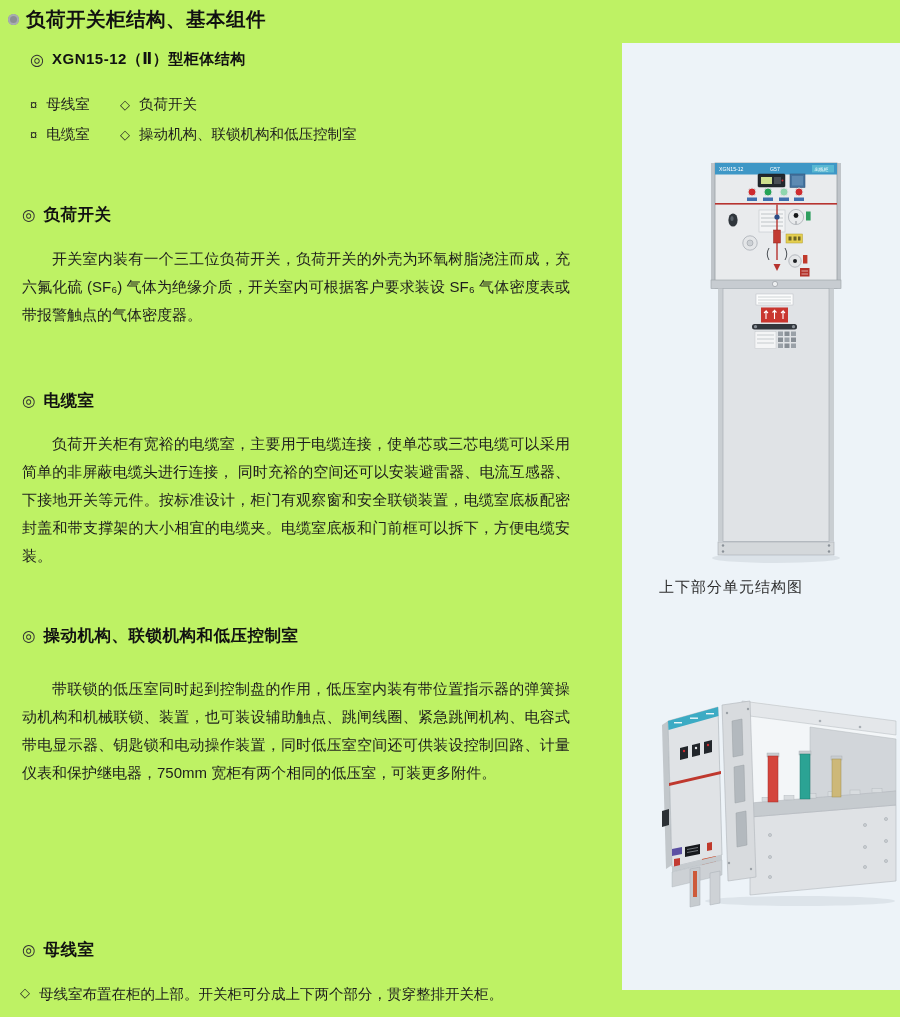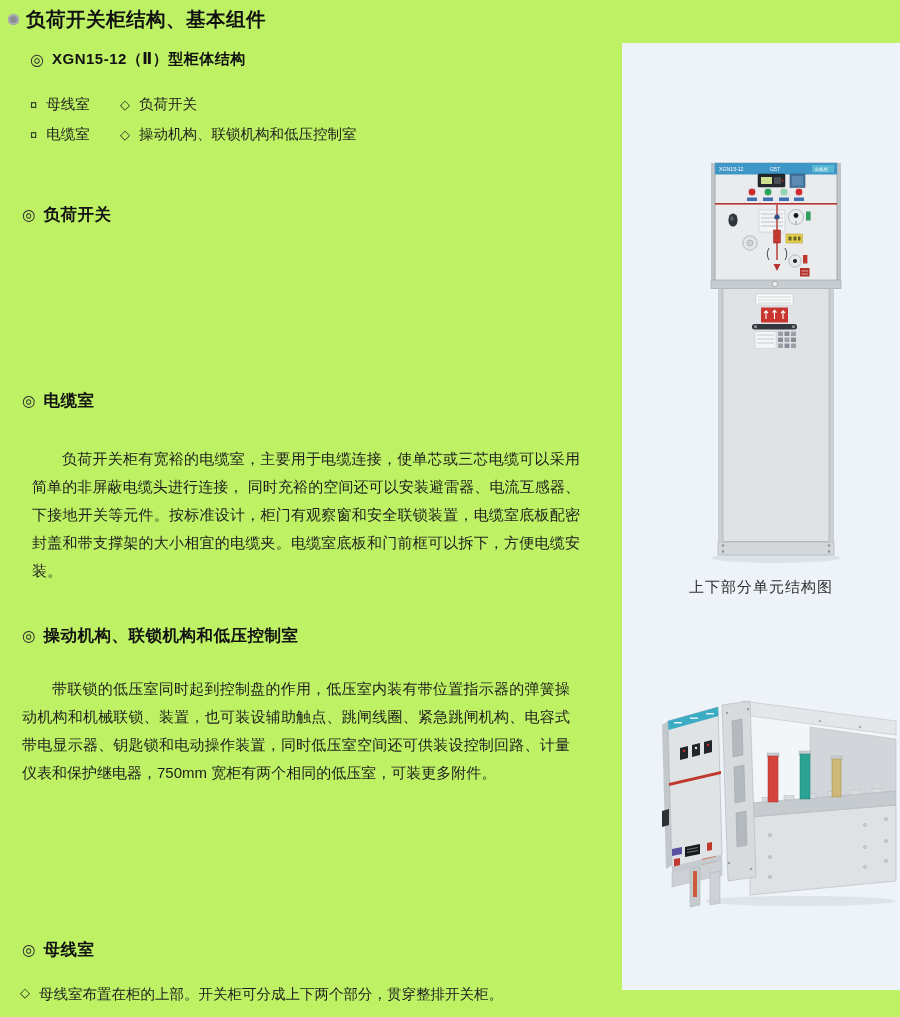--- a/index.html
+++ b/index.html
@@ -29,21 +29,21 @@
 
   .para{width:548px;font-size:15px;line-height:28px;text-align:justify;
         text-indent:2em;color:#1d1d1d;}
 
   .note-row{display:flex;align-items:flex-start;gap:9px;font-size:14.5px;color:#1c1c1c;}
 
   
   .side-panel{left:622px;top:43px;width:278px;height:947px;background:#edf3f8;}
   .fig1{left:706px;top:160px;width:140px;height:404px;}
   .fig2{left:650px;top:663px;width:250px;height:245px;}
-  .fig-caption{left:622px;top:578px;width:278px;text-align:center;
+  .fig-caption{left:592px;top:578px;width:278px;text-align:center;
                font-size:15px;color:#2e2e2e;letter-spacing:1px;}
   svg{display:block;}
 </style>
 </head>
 <body>
 
 <div id="page">
 
   <div class="abs side-panel"></div>
 
@@ -75,26 +75,27 @@
     <span class="comp-right">
       <span class="m-diamond">◇</span>
       <span>操动机构、联锁机构和低压控制室</span>
     </span>
   </div>
 
   <div class="abs sec-head" style="left:22px;top:204px;">
     <span class="sec-marker">◎</span>
     <span class="sec-title">负荷开关</span>
   </div>
+  <div class="abs para" style="left:22px;top:245px;">开关室内装有一个三工位负荷开关，负荷开关的外壳为环氧树脂浇注而成，充六氟化硫 (SF₆) 气体为绝缘介质，开关室内可根据客户要求装设 SF₆ 气体密度表或带报警触点的气体密度器。</div>
 
   <div class="abs sec-head" style="left:22px;top:390px;">
     <span class="sec-marker">◎</span>
     <span class="sec-title">电缆室</span>
   </div>
-  <div class="abs para" style="left:22px;top:445px;margin-left:10px;">负荷开关柜有宽裕的电缆室，主要用于电缆连接，使单芯或三芯电缆可以采用简单的非屏蔽电缆头进行连接， 同时充裕的空间还可以安装避雷器、电流互感器、下接地开关等元件。按标准设计，柜门有观察窗和安全联锁装置，电缆室底板配密封盖和带支撑架的大小相宜的电缆夹。电缆室底板和门前框可以拆下，方便电缆安装。</div>
+  <div class="abs para" style="left:22px;top:430px;">负荷开关柜有宽裕的电缆室，主要用于电缆连接，使单芯或三芯电缆可以采用简单的非屏蔽电缆头进行连接， 同时充裕的空间还可以安装避雷器、电流互感器、下接地开关等元件。按标准设计，柜门有观察窗和安全联锁装置，电缆室底板配密封盖和带支撑架的大小相宜的电缆夹。电缆室底板和门前框可以拆下，方便电缆安装。</div>
 
   <div class="abs sec-head" style="left:22px;top:625px;">
     <span class="sec-marker">◎</span>
     <span class="sec-title">操动机构、联锁机构和低压控制室</span>
   </div>
   <div class="abs para" style="left:22px;top:675px;">带联锁的低压室同时起到控制盘的作用，低压室内装有带位置指示器的弹簧操动机构和机械联锁、装置，也可装设辅助触点、跳闸线圈、紧急跳闸机构、电容式带电显示器、钥匙锁和电动操作装置，同时低压室空间还可供装设控制回路、计量仪表和保护继电器，750mm 宽柜有两个相同的低压室，可装更多附件。</div>
 
   <div class="abs sec-head" style="left:22px;top:939px;">
     <span class="sec-marker">◎</span>
     <span class="sec-title">母线室</span>

